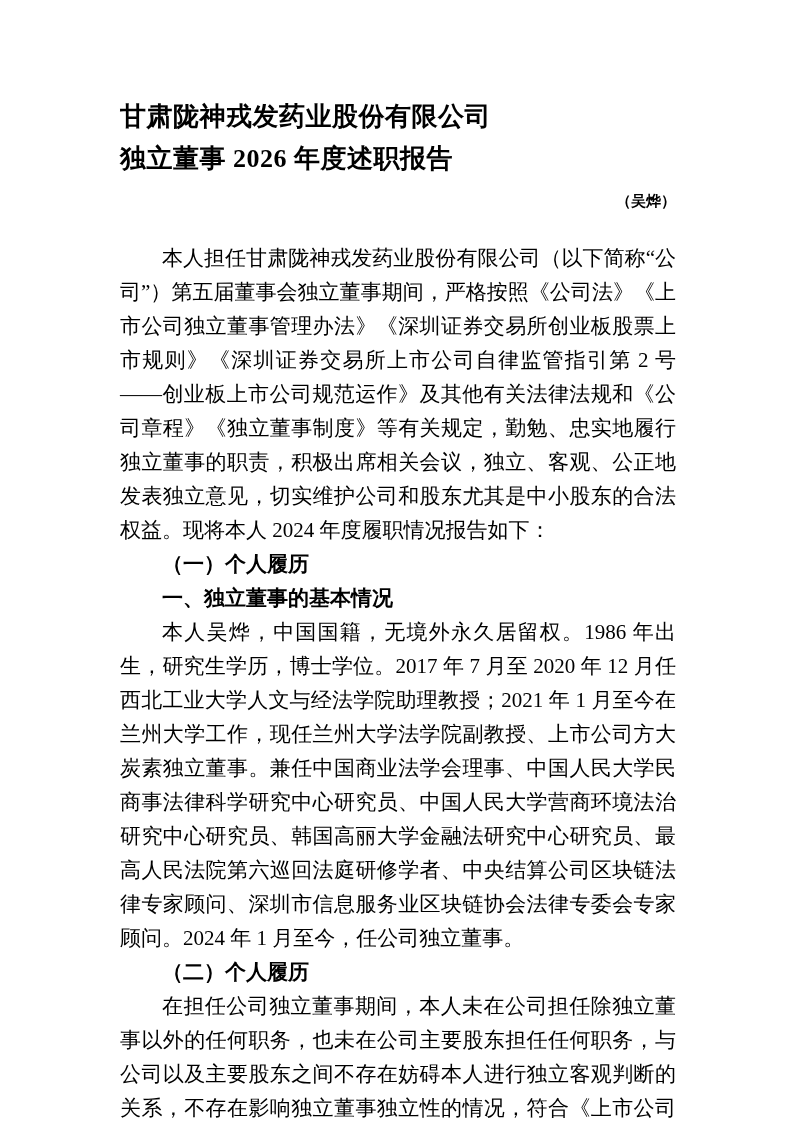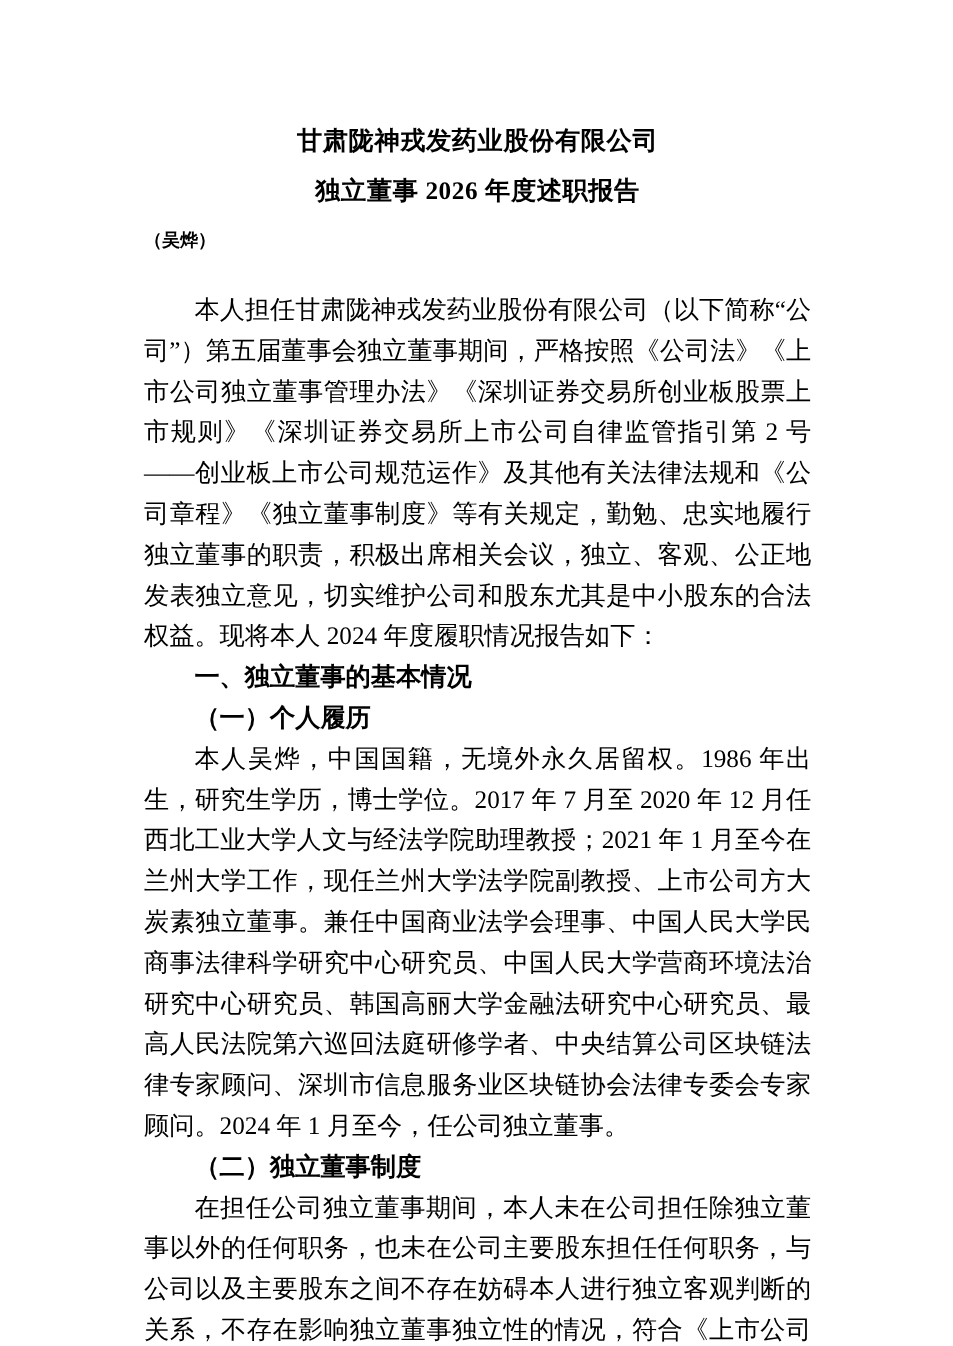--- a/index.html
+++ b/index.html
@@ -14,29 +14,28 @@
     margin: 0 auto;
     background: #ffffff;
     color: #000000;
     font-family: "Liberation Serif", "DejaVu Serif", serif;
     box-sizing: border-box;
     padding: 96px 118px 0 120px;
     overflow: hidden;
   }
   .title-line {
     margin: 0;
-    text-align: center;
-    font-size: 21px;
+    font-size: 26px;
     font-weight: bold;
     line-height: 42px;
     letter-spacing: 0.5px;
   }
   .author-line {
     margin: 0;
-    text-align: left;
+    text-align: right;
     font-size: 15px;
     font-weight: bold;
     line-height: 42px;
   }
   .doc-body {
     margin-top: 19px;
     font-size: 15.5px;
     line-height: 34px;
   }
   .doc-body p,
@@ -56,21 +55,21 @@
 </head>
 <body>
 
 <div class="page">
   <h1 class="title-line">甘肃陇神戎发药业股份有限公司</h1>
   <h1 class="title-line">独立董事 2026 年度述职报告</h1>
   <div class="author-line">（吴烨）</div>
 
   <div class="doc-body">
     <p>本人担任甘肃陇神戎发药业股份有限公司（以下简称“公司”）第五届董事会独立董事期间，严格按照《公司法》《上市公司独立董事管理办法》《深圳证券交易所创业板股票上市规则》《深圳证券交易所上市公司自律监管指引第 2 号——创业板上市公司规范运作》及其他有关法律法规和《公司章程》《独立董事制度》等有关规定，勤勉、忠实地履行独立董事的职责，积极出席相关会议，独立、客观、公正地发表独立意见，切实维护公司和股东尤其是中小股东的合法权益。现将本人 2024 年度履职情况报告如下：</p>
+    <h2>（一）个人履历</h2>
     <h2>一、独立董事的基本情况</h2>
-    <h2>（一）个人履历</h2>
     <p>本人吴烨，中国国籍，无境外永久居留权。1986 年出生，研究生学历，博士学位。2017 年 7 月至 2020 年 12 月任西北工业大学人文与经法学院助理教授；2021 年 1 月至今在兰州大学工作，现任兰州大学法学院副教授、上市公司方大炭素独立董事。兼任中国商业法学会理事、中国人民大学民商事法律科学研究中心研究员、中国人民大学营商环境法治研究中心研究员、韩国高丽大学金融法研究中心研究员、最高人民法院第六巡回法庭研修学者、中央结算公司区块链法律专家顾问、深圳市信息服务业区块链协会法律专委会专家顾问。2024 年 1 月至今，任公司独立董事。</p>
-    <h2>（二）独立董事制度</h2>
+    <h2>（二）个人履历</h2>
     <p>在担任公司独立董事期间，本人未在公司担任除独立董事以外的任何职务，也未在公司主要股东担任任何职务，与公司以及主要股东之间不存在妨碍本人进行独立客观判断的关系，不存在影响独立董事独立性的情况，符合《上市公司独立董事管理办法》《深圳证券交易所上市公司自律监管指引第 9 号——创业板上市公司规范运作》等法律法规和规范性文件中关于独立董事独立性的相关要求。</p>
     <h2>二、2019 年度履职情况</h2>
     <h2>（一）也未在公司主要股东担任任何职务</h2>
   </div>
 </div>
 
 </body></html>

